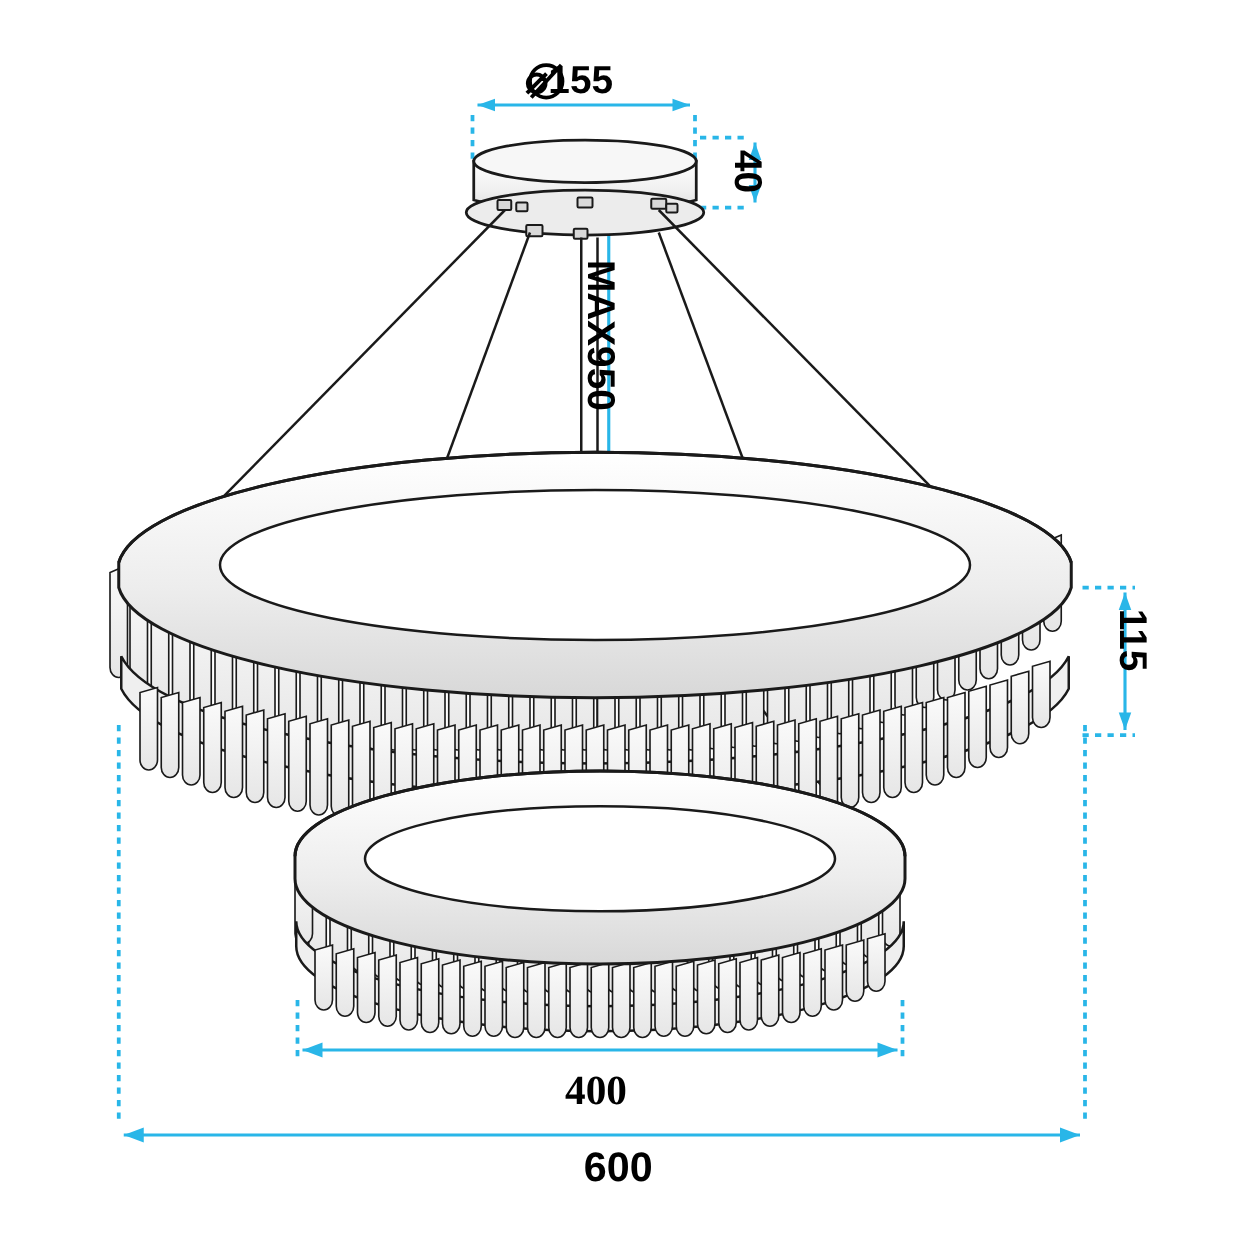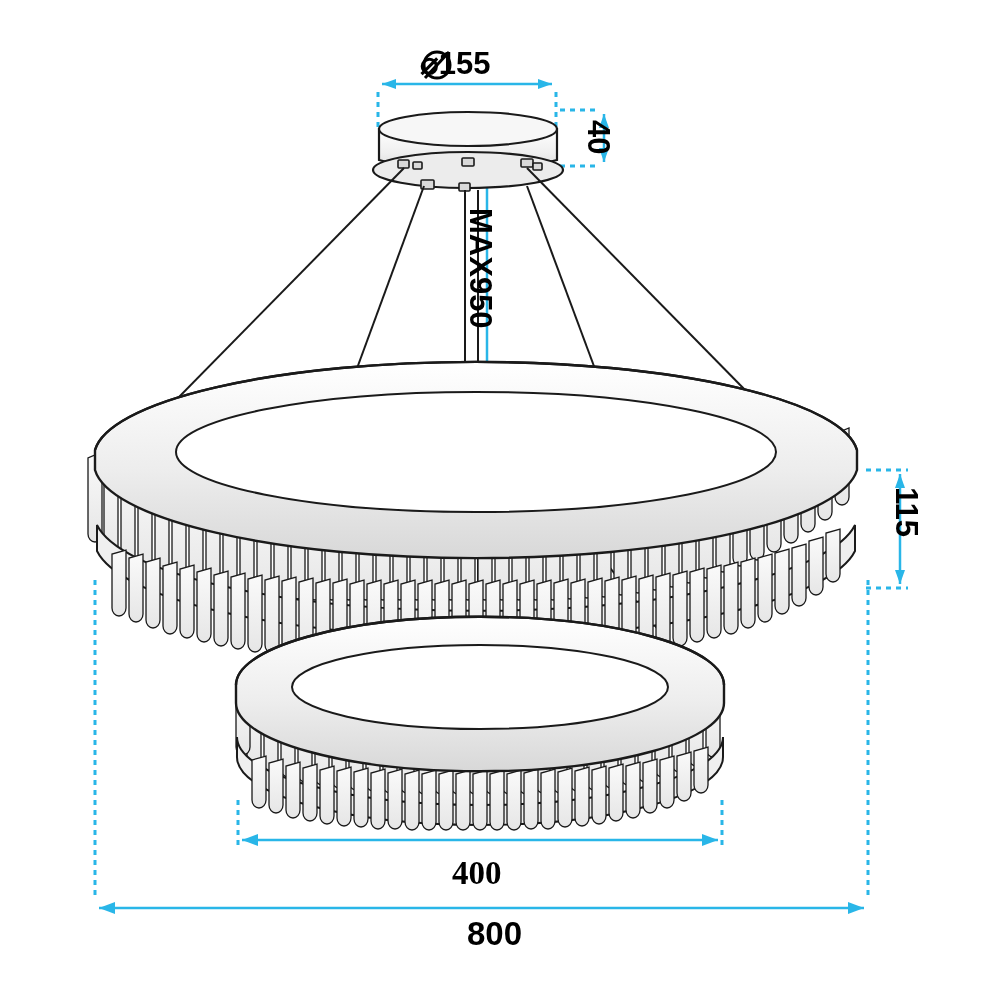--- a/index.html
+++ b/index.html
@@ -340,15 +340,15 @@
         <ellipse cx="480" cy="687" rx="188" ry="42" fill="#ffffff" stroke="#1a1a1a" stroke-width="2"></ellipse>
       </g>
     </g>
   </svg>
 
   <div class="dim-label lbl-155">⌀155</div>
   <div class="dim-label lbl-40">40</div>
   <div class="dim-label lbl-max">MAX950</div>
   <div class="dim-label lbl-115">115</div>
   <div class="dim-label lbl-400">400</div>
-  <div class="dim-label lbl-600">800</div>
+  <div class="dim-label lbl-600">600</div>
 
 </div>
 
 </body></html>

